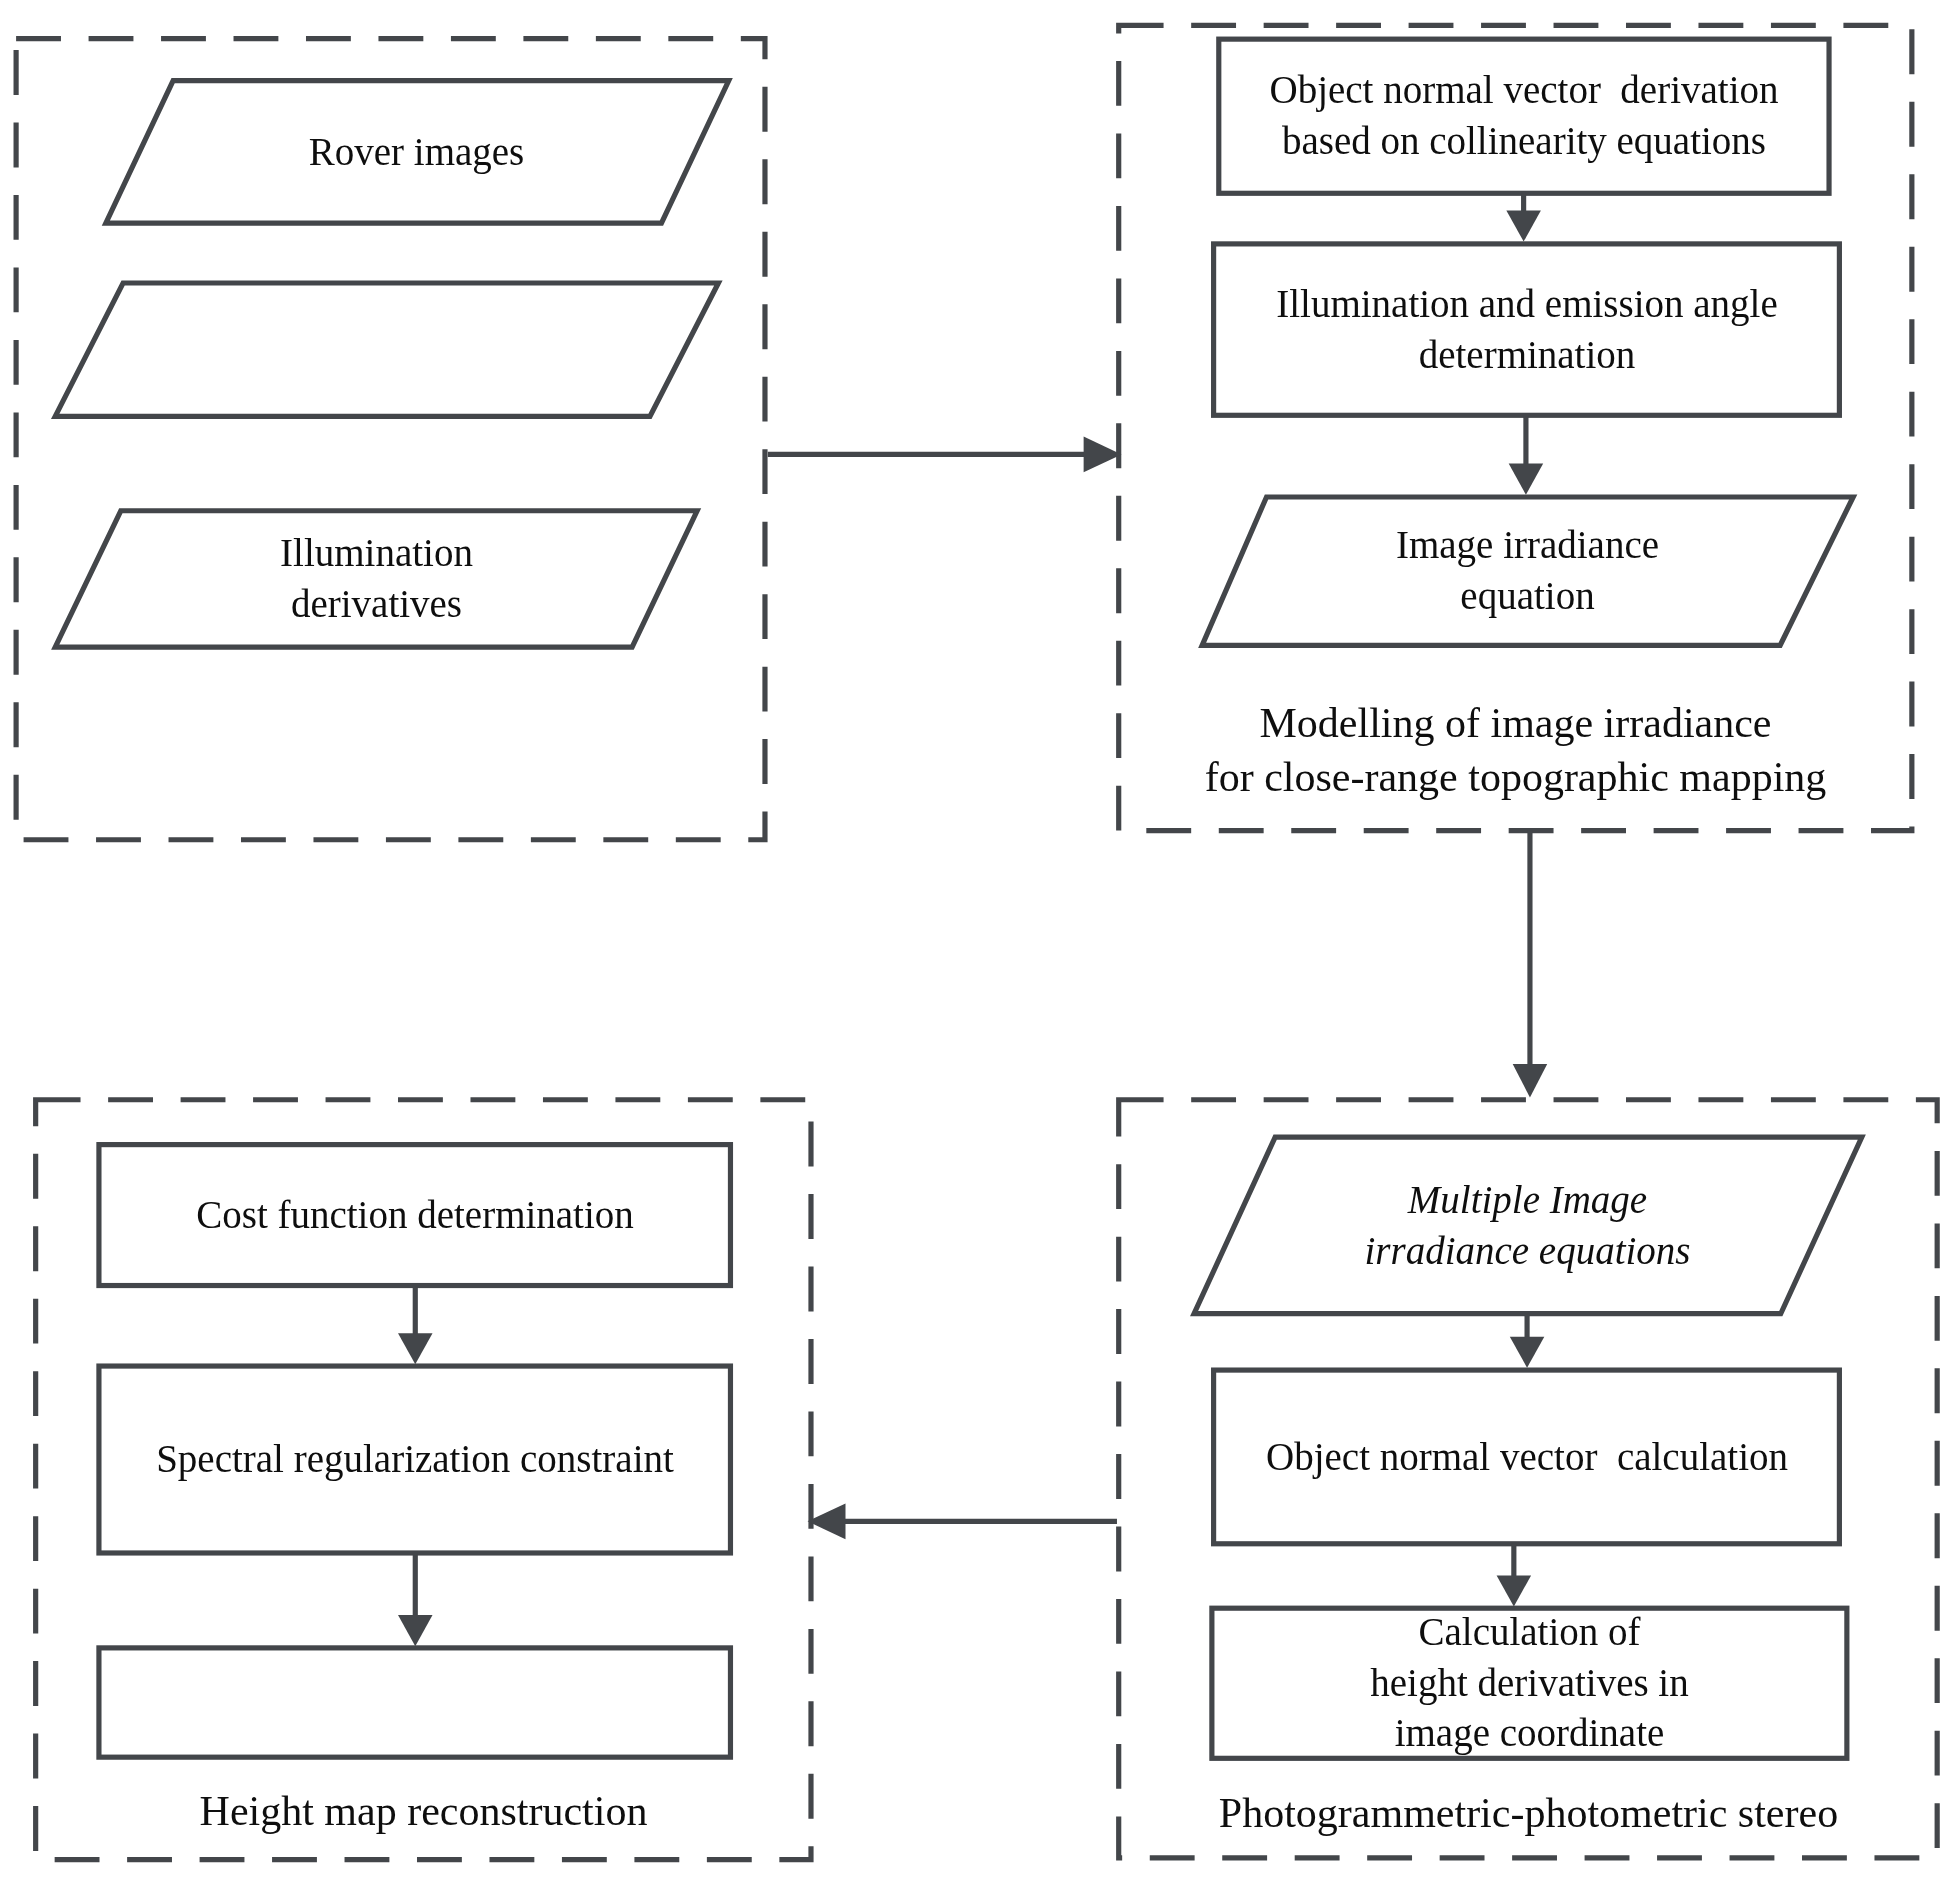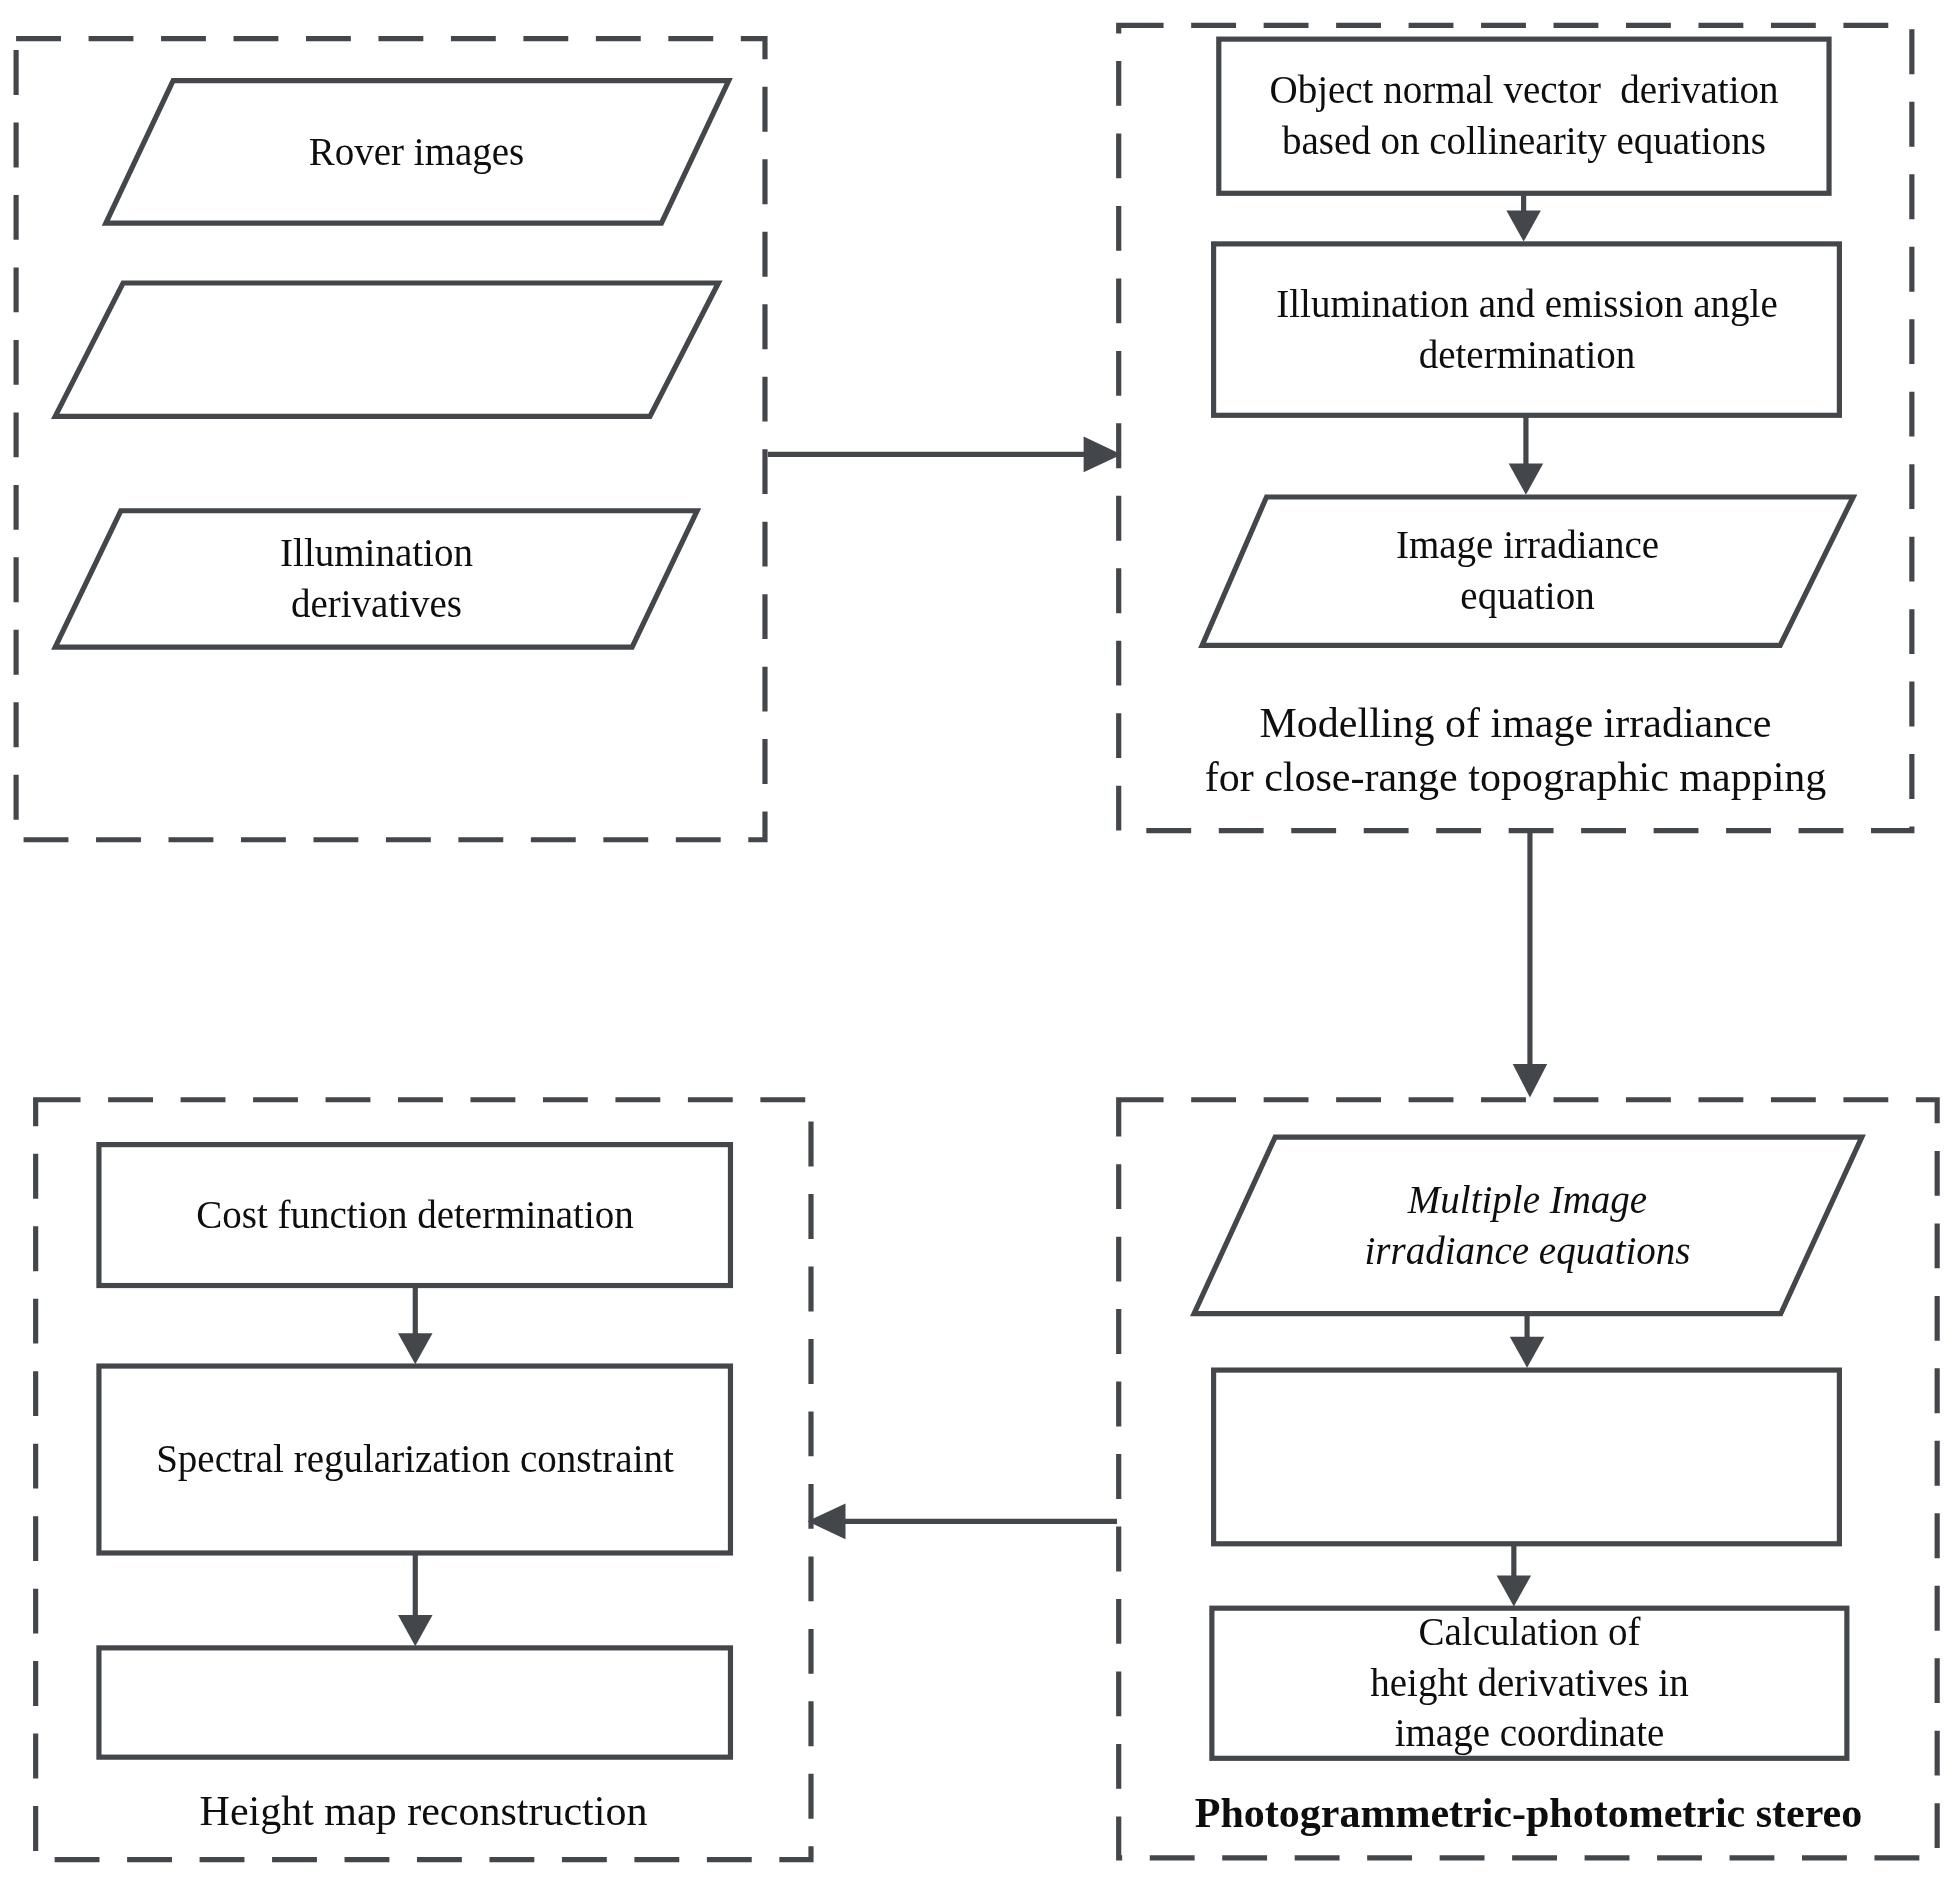--- a/index.html
+++ b/index.html
@@ -138,26 +138,27 @@
 
   <div class="txt" style="left:1219px; top:39px;   width:610px; height:154px;">Object normal vector  derivation
 based on collinearity equations</div>
   <div class="txt" style="left:1214px; top:244px;  width:626px; height:171px;">Illumination and emission angle
 determination</div>
   <div class="txt" style="left:1240px; top:497px;  width:575px; height:148px;">Image irradiance
 equation</div>
 
   <div class="txt" style="left:1240px; top:1137px; width:575px; height:177px;font-style:italic;">Multiple Image
 irradiance equations</div>
+  <div class="txt" style="left:1214px; top:1370px; width:626px; height:174px;">Object normal vector  calculation</div>
   <div class="txt" style="left:1212px; top:1608px; width:635px; height:150px;">Calculation of
 height derivatives in
 image coordinate</div>
 
   <div class="txt" style="left:99px;  top:1145px; width:632px; height:141px;">Cost function determination</div>
   <div class="txt" style="left:99px;  top:1366px; width:632px; height:187px;">Spectral regularization constraint</div>
 
   <div class="txt label" style="left:1119px; top:664px; width:793px; height:173px;">Modelling of image irradiance
 for close-range topographic mapping</div>
-  <div class="txt label" style="left:1119px; top:1769px; width:819px; height:89px;font-weight:bold;">Photogrammetric-photometric stereo</div>
+  <div class="txt label" style="left:1119px; top:1769px; width:819px; height:89px;">Photogrammetric-photometric stereo</div>
   <div class="txt label" style="left:36px;   top:1766px; width:775px; height:92px;">Height map reconstruction</div>
 
 </div>
 
 
 </body></html>

